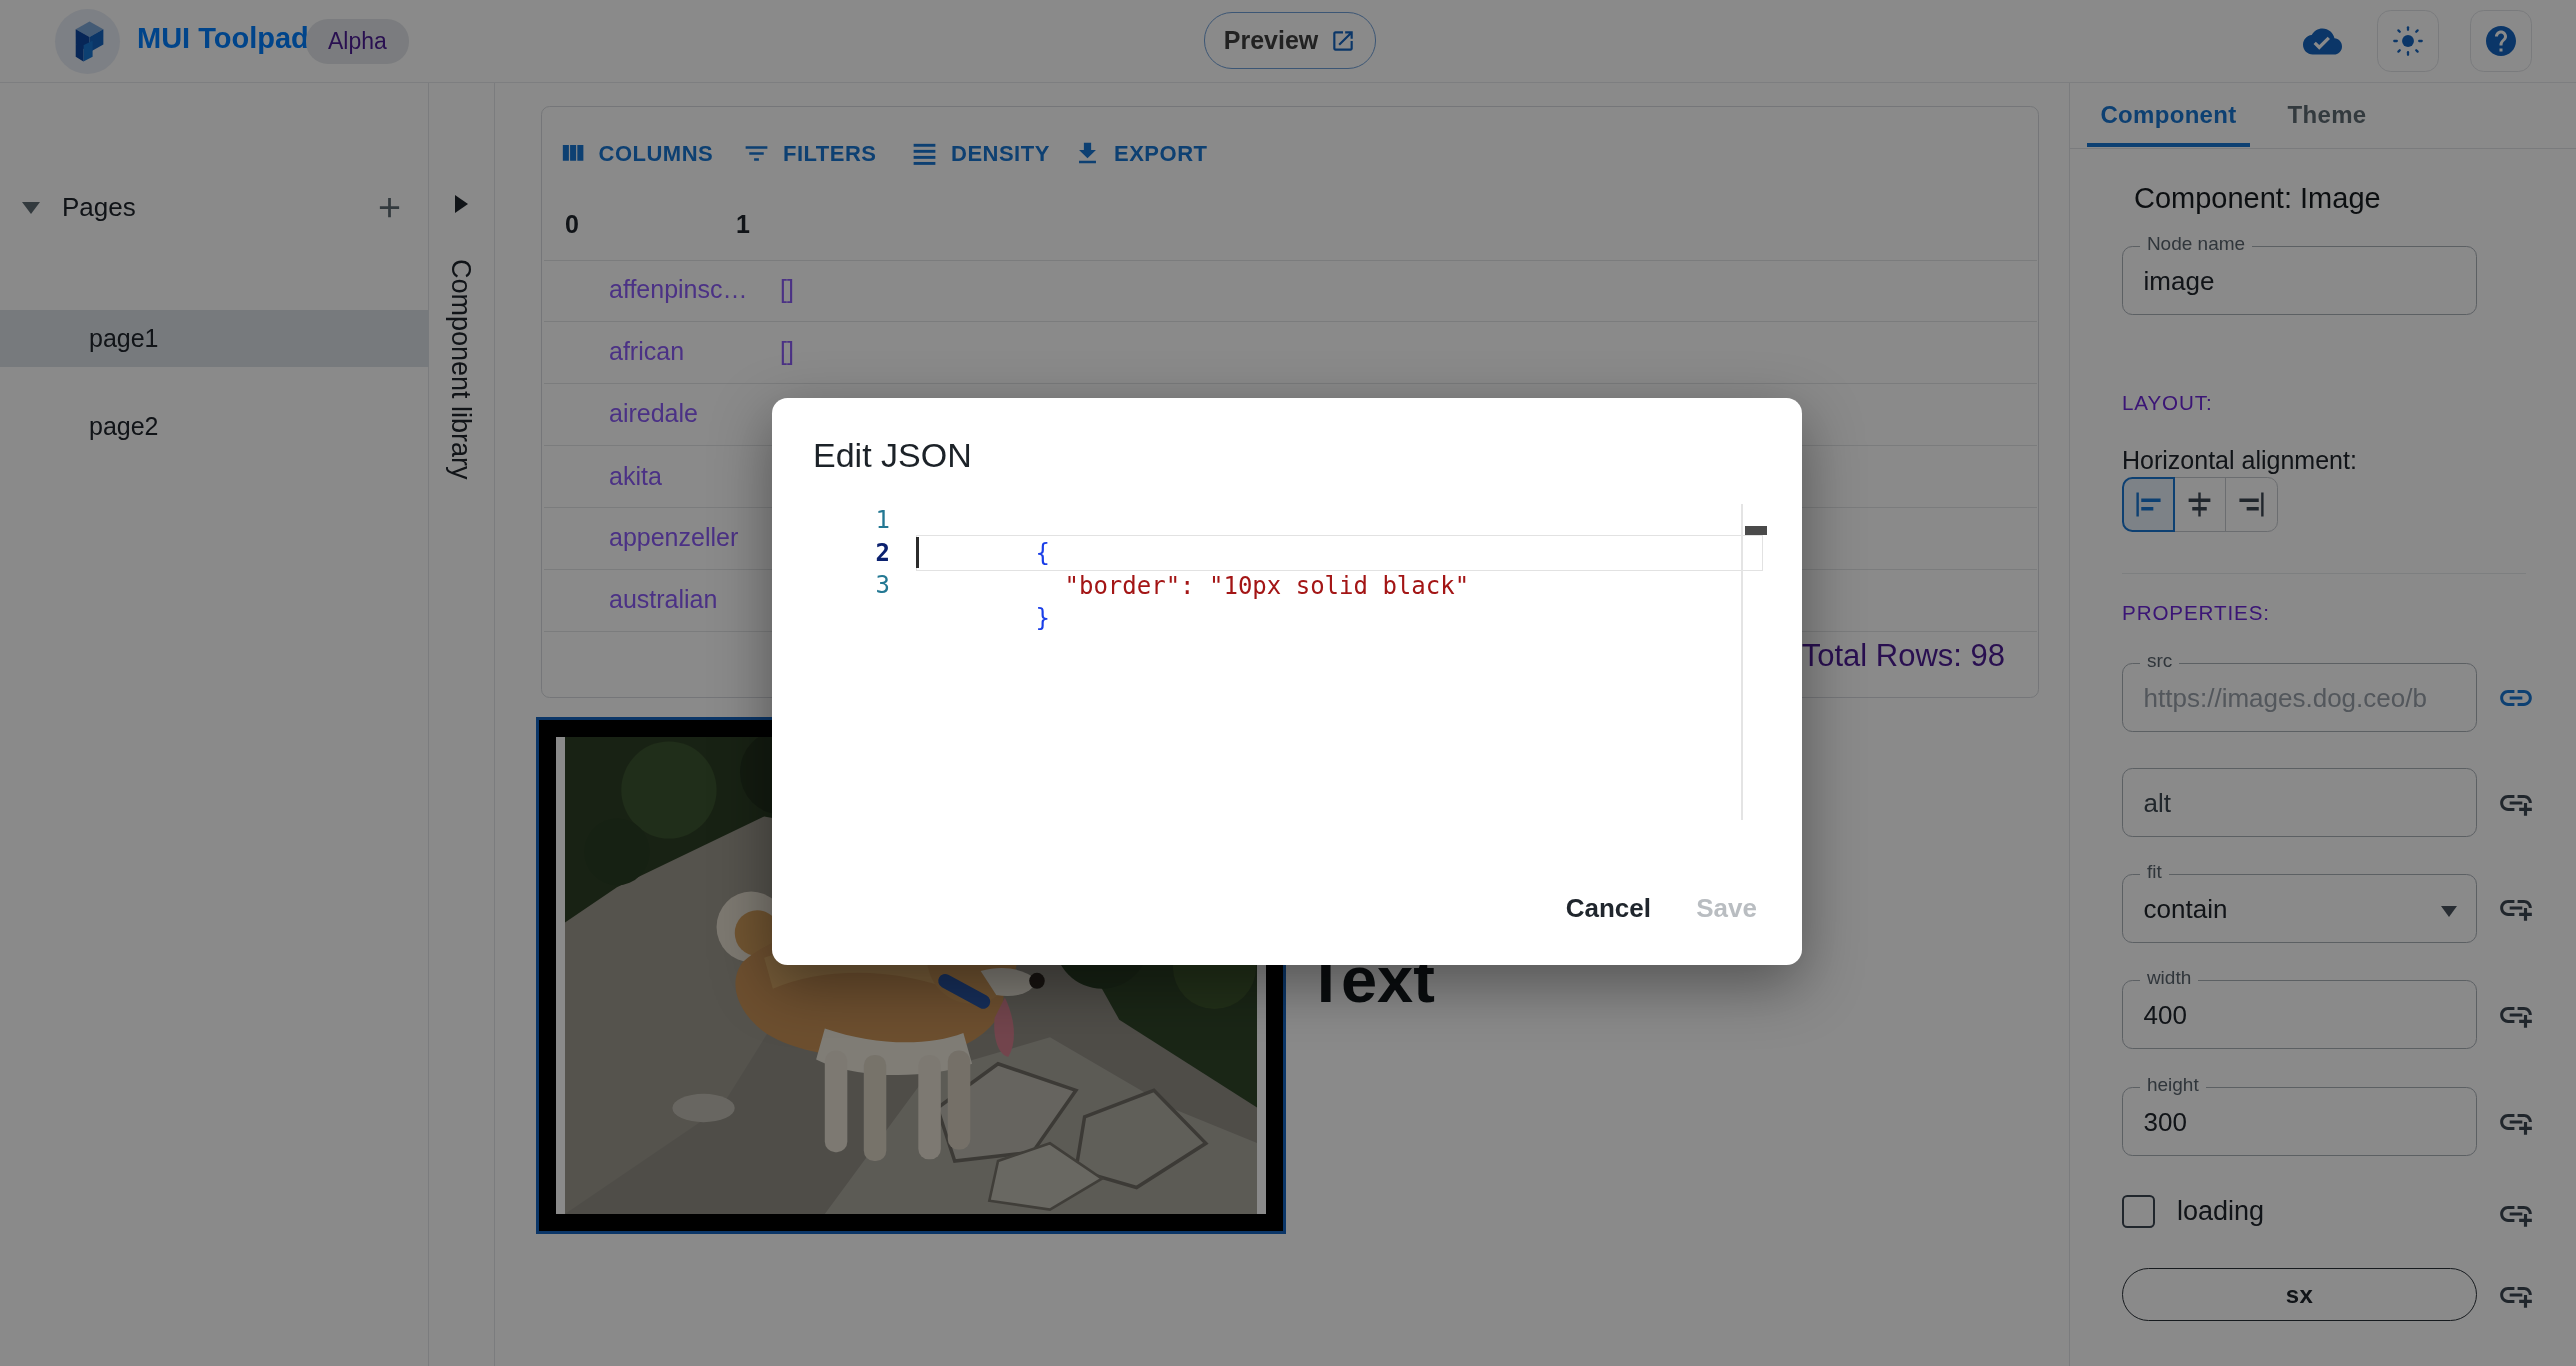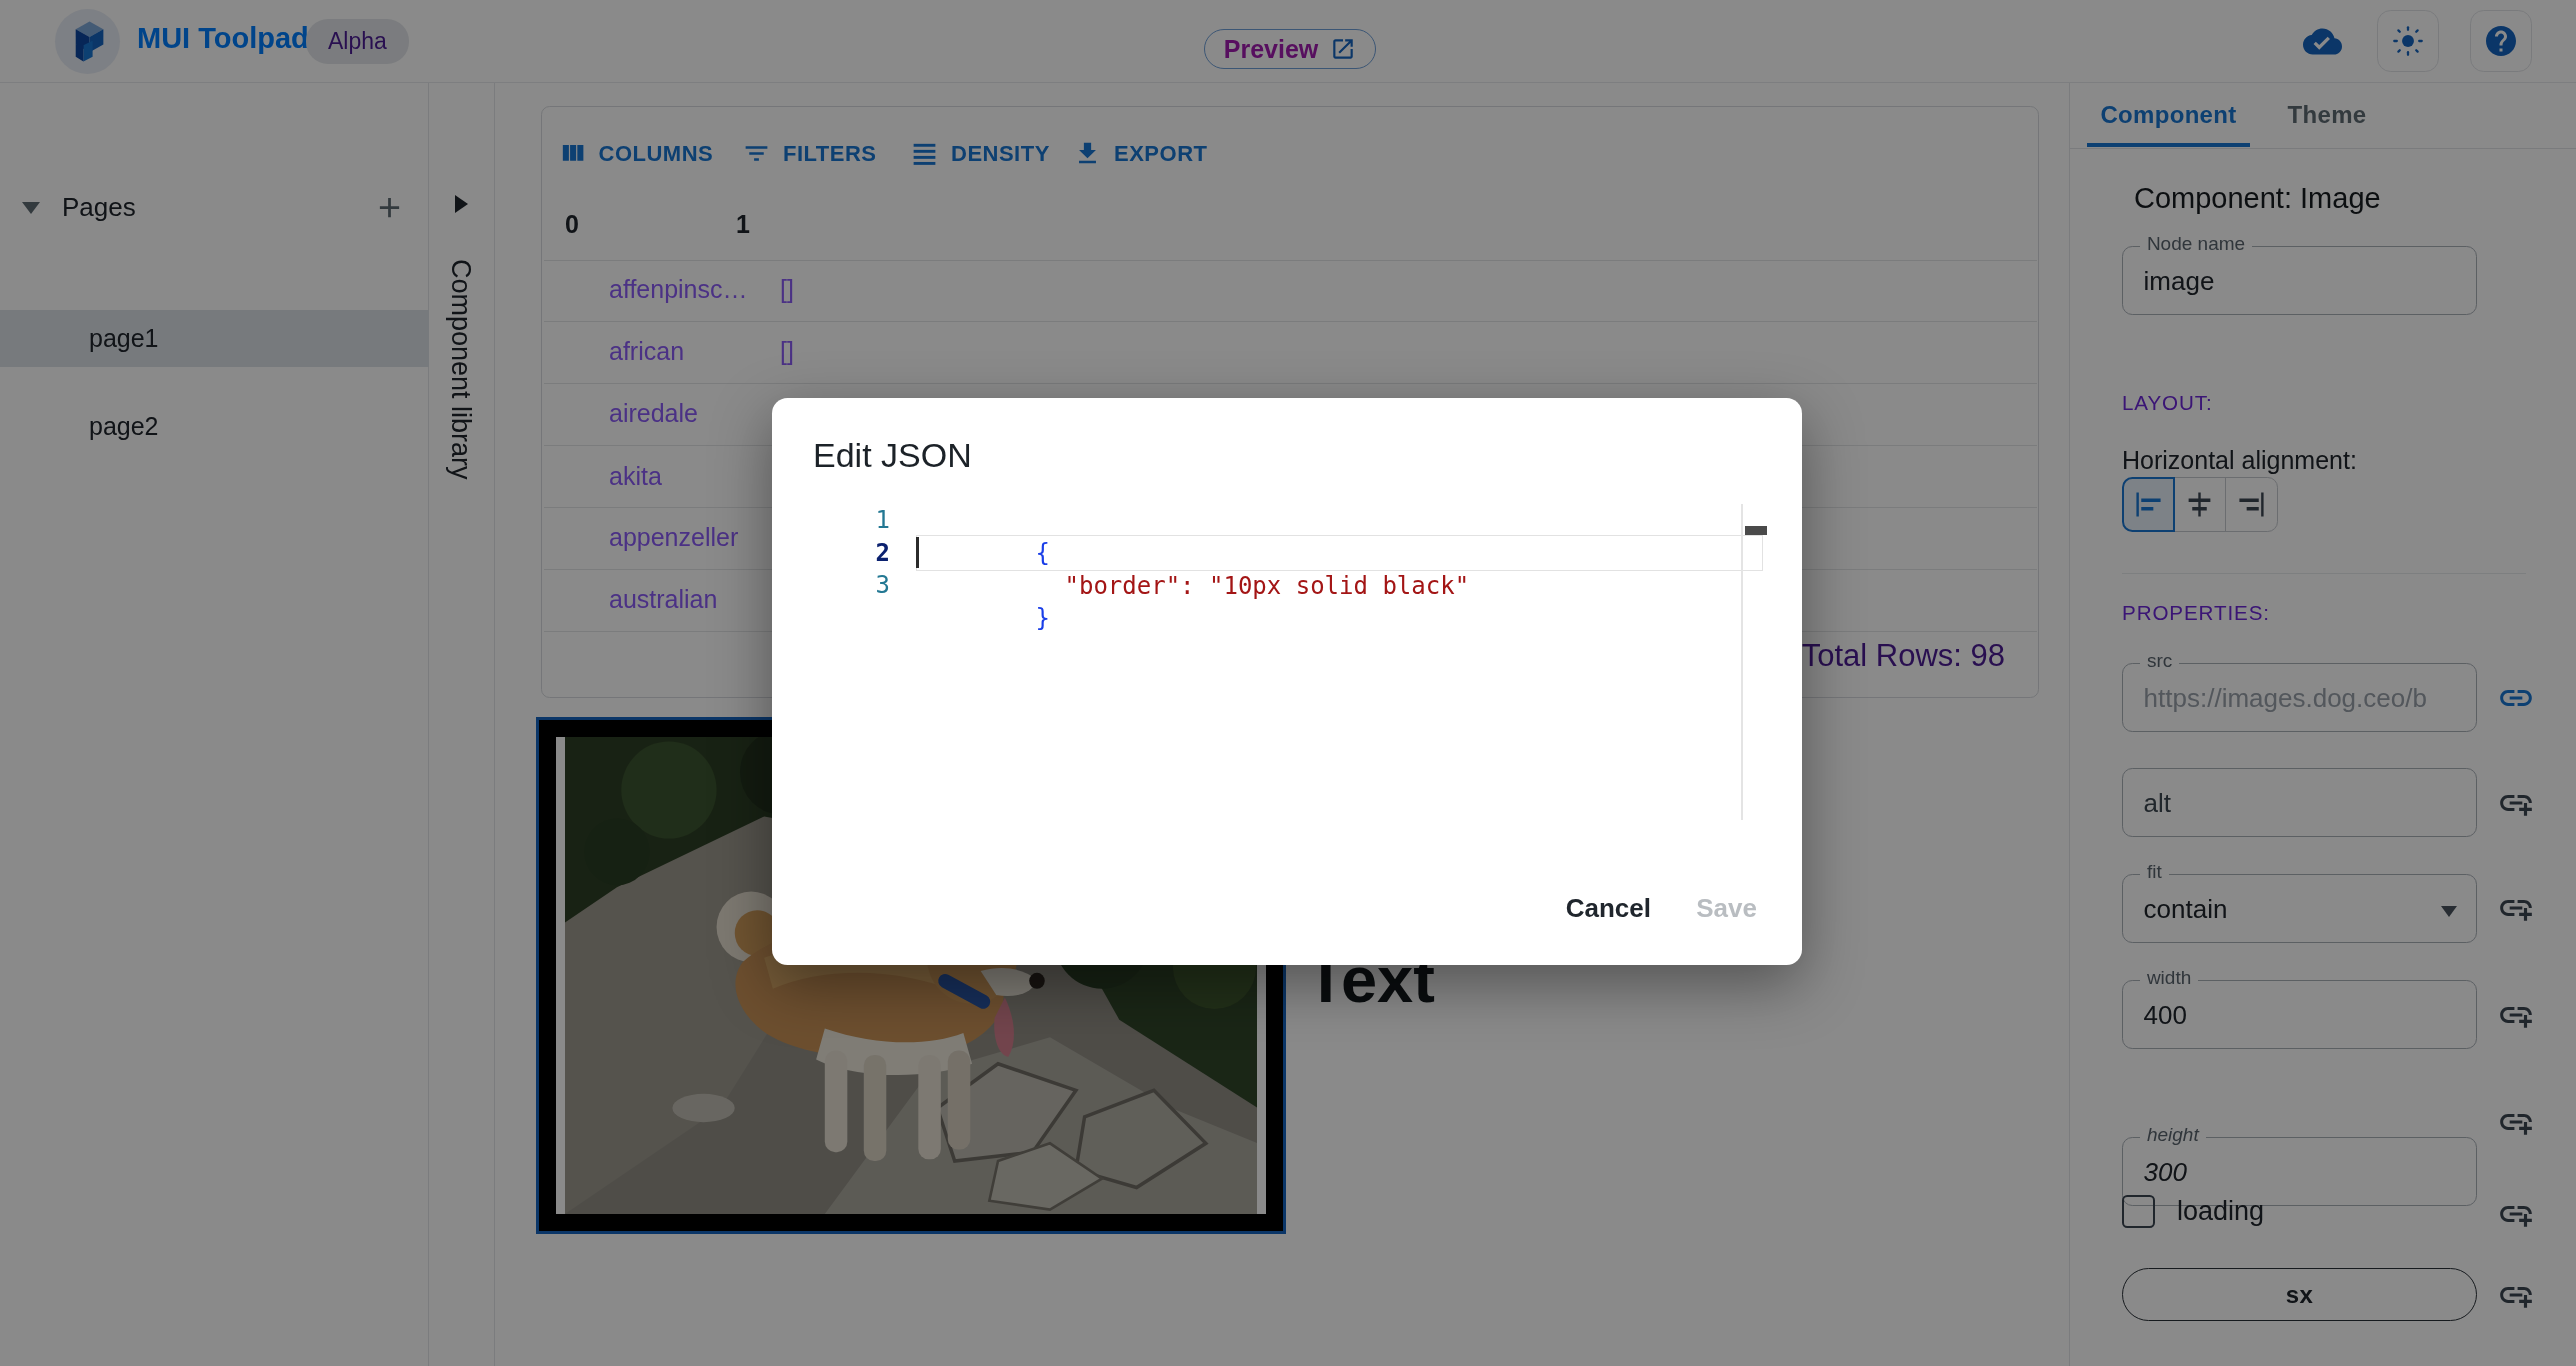--- a/index.html
+++ b/index.html
@@ -6,23 +6,23 @@
   .app{position:relative;width:2576px;height:1367px;overflow:hidden;
        font-family:"Liberation Sans",sans-serif;background:#fff;color:#20262d;}
   
   .header{position:absolute;left:0;top:0;width:2576px;height:82px;background:#fff;
           border-bottom:1.7px solid #e7e9ec;z-index:1;}
   .logo-wrap{position:absolute;left:55px;top:8.6px;width:65px;height:65px;border-radius:50%;
              background:#e8edf5;display:flex;align-items:center;justify-content:center;}
   .brand{position:absolute;left:137px;top:22px;font-size:29px;font-weight:700;color:#007fff;}
   .chip{position:absolute;left:306px;top:19px;height:45px;padding:0 22px;border-radius:22px;
         background:#e3e6ea;color:#4c1d95;font-size:23px;line-height:45px;}
-  .preview-btn{position:absolute;left:1204px;top:29px;width:172px;height:40px;border:1.7px solid #6f9fd8;
+  .preview-btn{position:absolute;left:1204px;top:12px;width:172px;height:57px;border:1.7px solid #6f9fd8;
         border-radius:28px;display:flex;align-items:center;justify-content:center;gap:12px;
-        color:#a21caf;font-size:25px;font-weight:700;background:transparent;box-sizing:border-box;}
+        color:#404040;font-size:25px;font-weight:700;background:transparent;box-sizing:border-box;}
   .hdr-ic{position:absolute;top:10.3px;width:62px;height:62px;display:flex;align-items:center;justify-content:center;}
   .hdr-ic.cloud{left:2291px;}
   .hdr-ic.br{left:2377px;border:1.7px solid #e2e4e8;border-radius:13.7px;box-sizing:border-box;}
   .hdr-ic.help{left:2470px;border:1.7px solid #e2e4e8;border-radius:13.7px;box-sizing:border-box;}
   
   .sidebar{position:absolute;left:0;top:82px;width:429px;height:1285px;background:#fff;
            border-right:1.7px solid #e4e6e9;box-sizing:border-box;}
   .proj-row{position:absolute;left:0;top:0;width:429px;height:79px;border-bottom:1.7px solid #e4e6e9;box-sizing:border-box;}
   .proj-name{position:absolute;left:41px;top:20.6px;font-size:26px;color:#20262d;}
   .kebab{position:absolute;left:368px;top:19px;width:41px;height:41px;display:flex;align-items:center;justify-content:center;}
@@ -370,21 +370,21 @@
     <div class="fld" style="top:898px;">
       <span class="lbl">width</span>
       <span class="val">400</span>
     </div>
     <div class="prop-ic" style="top:914px;">
       <svg width="38" height="38" viewBox="0 0 24 24" fill="#3c4652">
         <path d="M8 11h8v2H8v-2zm12.1 1H22c0-2.76-2.24-5-5-5h-4v1.9h4c1.71 0 3.1 1.39 3.1 3.1zM3.9 12c0-1.71 1.39-3.1 3.1-3.1h4V7H7c-2.76 0-5 2.24-5 5s2.24 5 5 5h4v-1.9H7c-1.71 0-3.1-1.39-3.1-3.1zM19 12h-2v3h-3v2h3v3h2v-3h3v-2h-3v-3z"></path>
       </svg>
     </div>
 
-    <div class="fld" style="top:1055px;font-style:italic;">
+    <div class="fld" style="top:1005px;">
       <span class="lbl">height</span>
       <span class="val">300</span>
     </div>
     <div class="prop-ic" style="top:1021px;">
       <svg width="38" height="38" viewBox="0 0 24 24" fill="#3c4652">
         <path d="M8 11h8v2H8v-2zm12.1 1H22c0-2.76-2.24-5-5-5h-4v1.9h4c1.71 0 3.1 1.39 3.1 3.1zM3.9 12c0-1.71 1.39-3.1 3.1-3.1h4V7H7c-2.76 0-5 2.24-5 5s2.24 5 5 5h4v-1.9H7c-1.71 0-3.1-1.39-3.1-3.1zM19 12h-2v3h-3v2h3v3h2v-3h3v-2h-3v-3z"></path>
       </svg>
     </div>
 
     <div class="chkrow">

